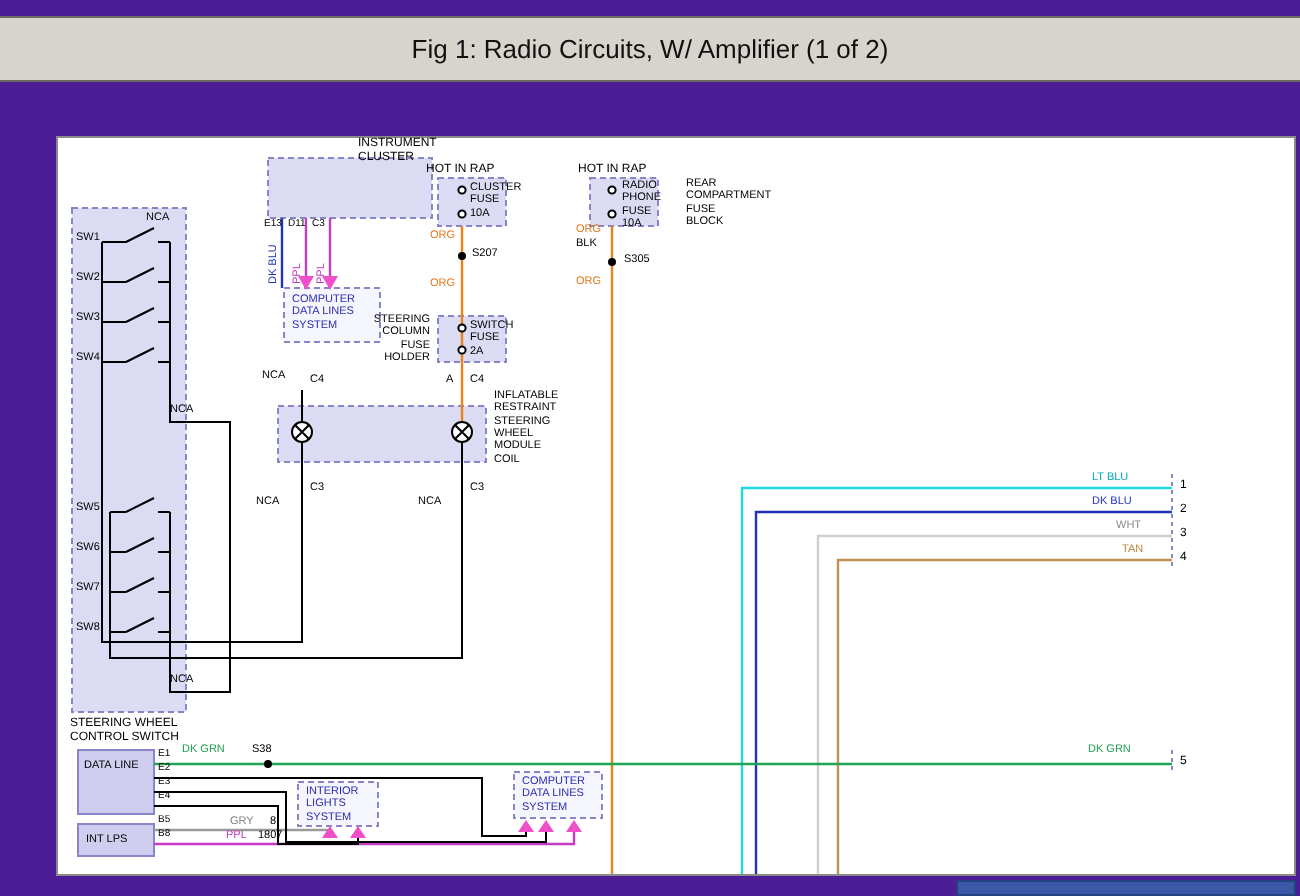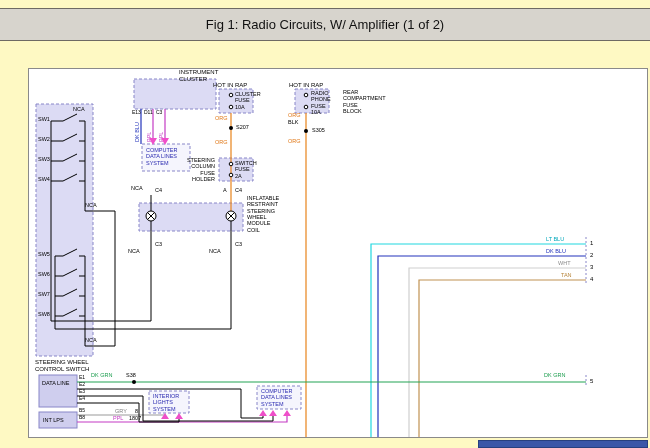--- a/index.html
+++ b/index.html
@@ -1,18 +1,18 @@
 <!DOCTYPE html>
 <html><head>
 <meta charset="utf-8">
 <style>
   *{box-sizing:border-box;}
   html,body{margin:0;padding:0;}
   body{background:#b3b0ab;font-family:"Liberation Sans",sans-serif;}
-  .screen{position:relative;width:650px;height:448px;background:#fef9c3;overflow:hidden;}
+  .screen{position:relative;width:650px;height:448px;background:#4c1d95;overflow:hidden;}
   .titlebar{position:absolute;left:0;top:8px;width:650px;height:33px;background:#d7d4cd;
             border-top:1px solid #6e6a63;border-bottom:1px solid #6e6a63;
             display:flex;align-items:center;justify-content:center;
             font-size:13px;color:#111;}
   .canvas{position:absolute;left:28px;top:68px;width:620px;height:370px;background:#fff;border:1px solid #8a8a8a;}
   .canvas svg{position:absolute;left:0;top:0;}
   .lbl{position:absolute;font-size:6px;line-height:1.15;color:#000;white-space:pre-line;}
   .s55{font-size:5.5px;}
   .s5{font-size:5px;}
   .blue{color:#2a2ab0;}

